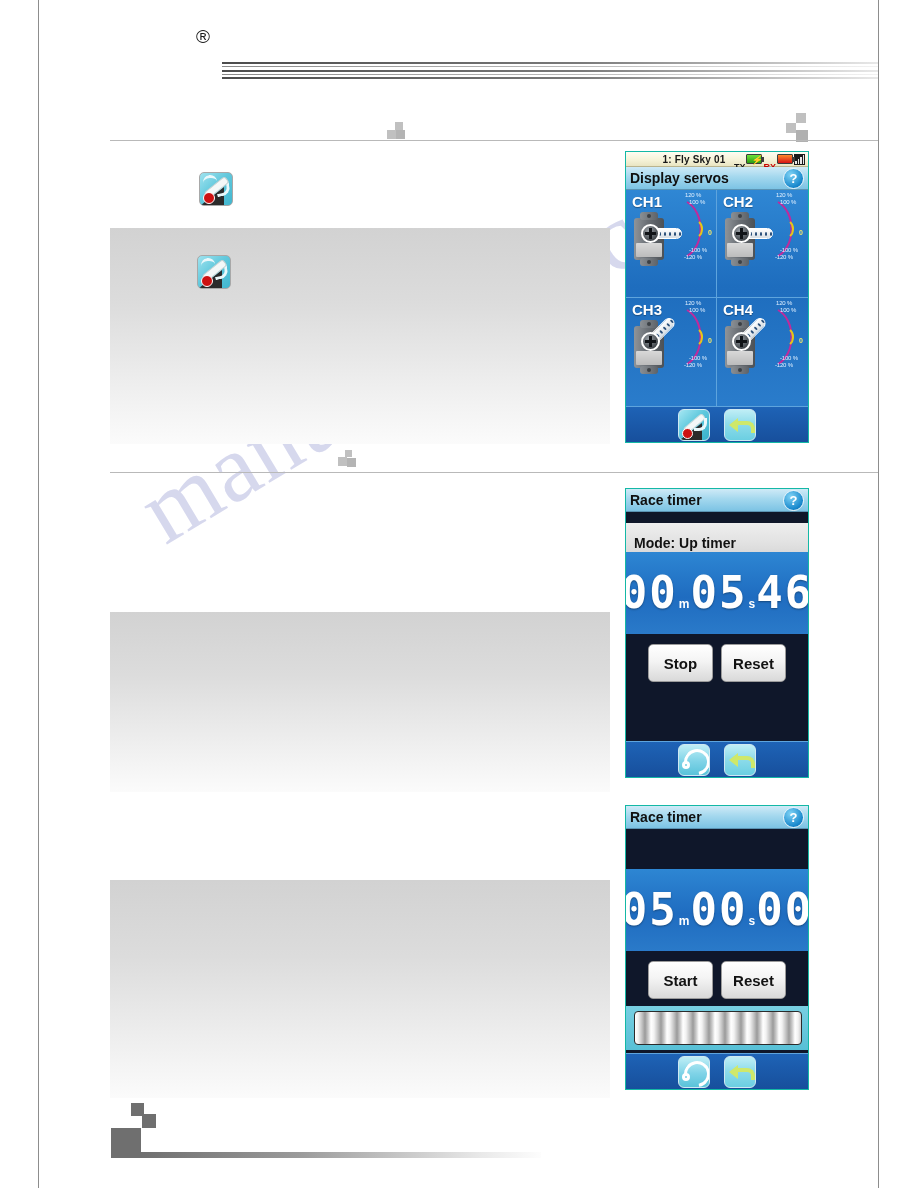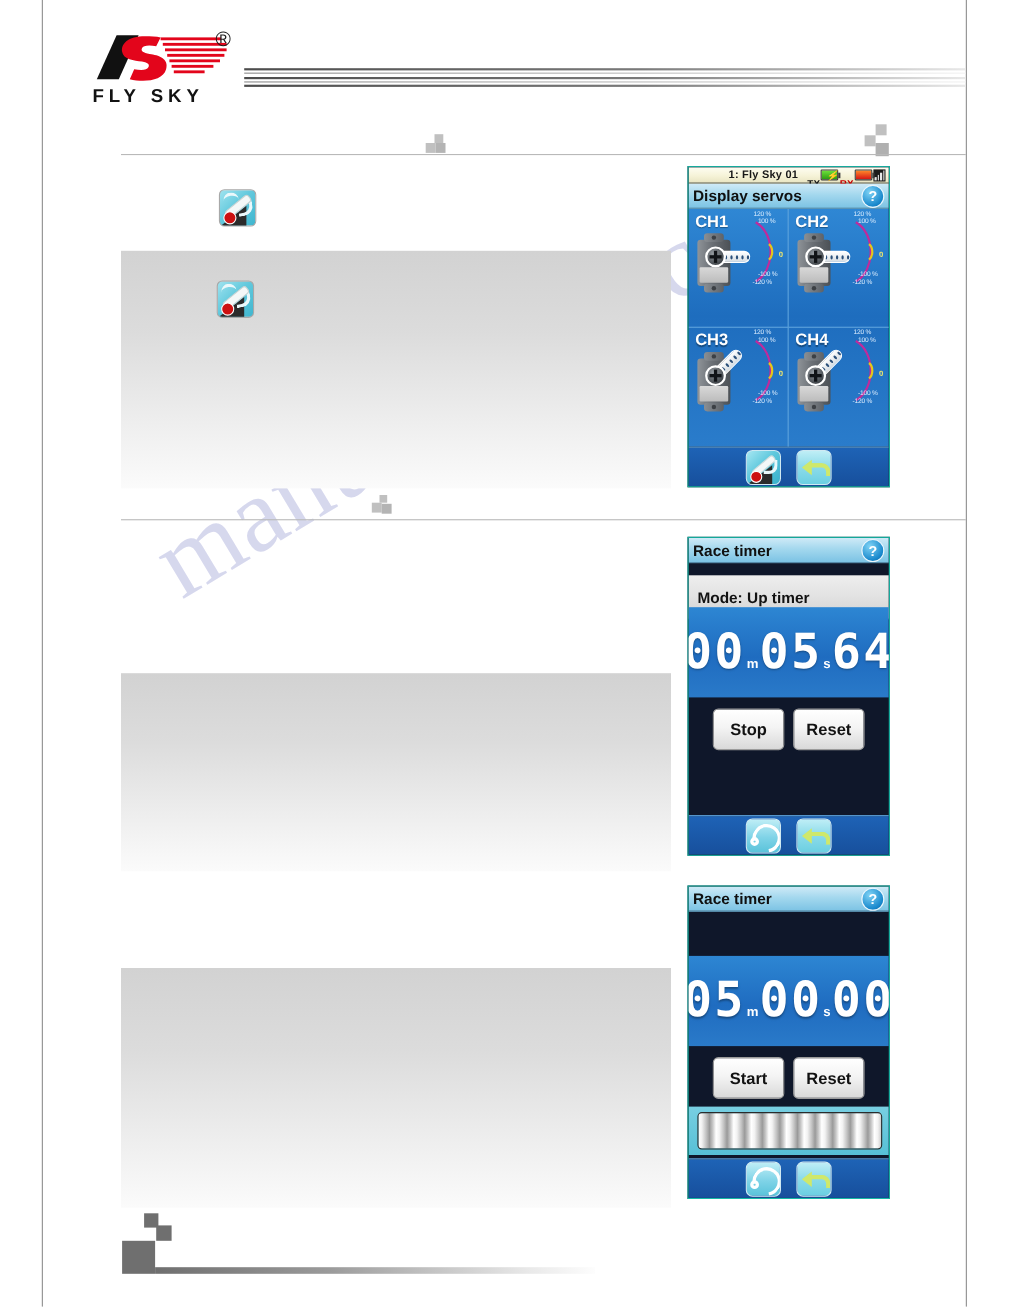--- a/index.html
+++ b/index.html
@@ -184,36 +184,20 @@
 </head>
 <body>
 
 <div id="page">
 
   <div class="frame-left"></div>
   <div class="frame-right"></div>
 
   <div class="watermark">manualshive.com</div>
 
-  <div class="logo-wrap">
-    <svg class="logo-fs" viewBox="0 0 145 52">
-      <polygon points="6,46 24,6 44,6 26,46" fill="#111111"></polygon>
-      <path d="M50,7 C34,7 28,14 29,21 C30,28 40,29 47,30 C53,31 54,33 53,35 C52,38 46,38 40,37 L36,46 C48,49 66,48 69,37 C72,27 62,24 54,23 C48,22 46,20 47,18 C48,15 54,15 60,16 L64,8 C60,7 55,7 50,7 Z" fill="#e3051b"></path>
-      <g fill="#e3051b">
-        <rect x="64" y="8" width="55" height="2.6"></rect>
-        <rect x="66" y="13" width="58" height="2.6"></rect>
-        <rect x="68" y="18" width="56" height="2.6"></rect>
-        <rect x="70" y="23" width="52" height="2.6"></rect>
-        <rect x="72" y="28" width="46" height="2.6"></rect>
-        <rect x="74" y="33" width="38" height="2.6"></rect>
-        <rect x="76" y="38" width="28" height="2.6"></rect>
-      </g>
-    </svg>
-    <div class="logo-text">FLY SKY</div>
-  </div>
   <div class="reg-mark">®</div>
 
   <div class="head-lines">
     <div class="hl" style="top:0px;"></div>
     <div class="hl thin" style="top:4px;"></div>
     <div class="hl" style="top:8px;"></div>
     <div class="hl thin" style="top:12px;"></div>
     <div class="hl" style="top:15px;"></div>
   </div>
 
@@ -420,21 +404,21 @@
     <div class="mode-bar" style="top:34px;">
       <span>Mode: Up timer</span>
     </div>
 
     <div class="digit-area" style="top:63px;height:82px;">
       <div class="dgroup">
         <span class="seg">00</span>
         <span class="sunit">m</span>
         <span class="seg">05</span>
         <span class="sunit">s</span>
-        <span class="seg">64</span>
+        <span class="seg">46</span>
       </div>
     </div>
 
     <div class="tbtn-row" style="top:155px;">
       <div class="tbtn">Stop</div>
       <div class="tbtn">Reset</div>
     </div>
 
     <div class="lcd-toolbar">
       <div class="tb-btn tb-reset">

